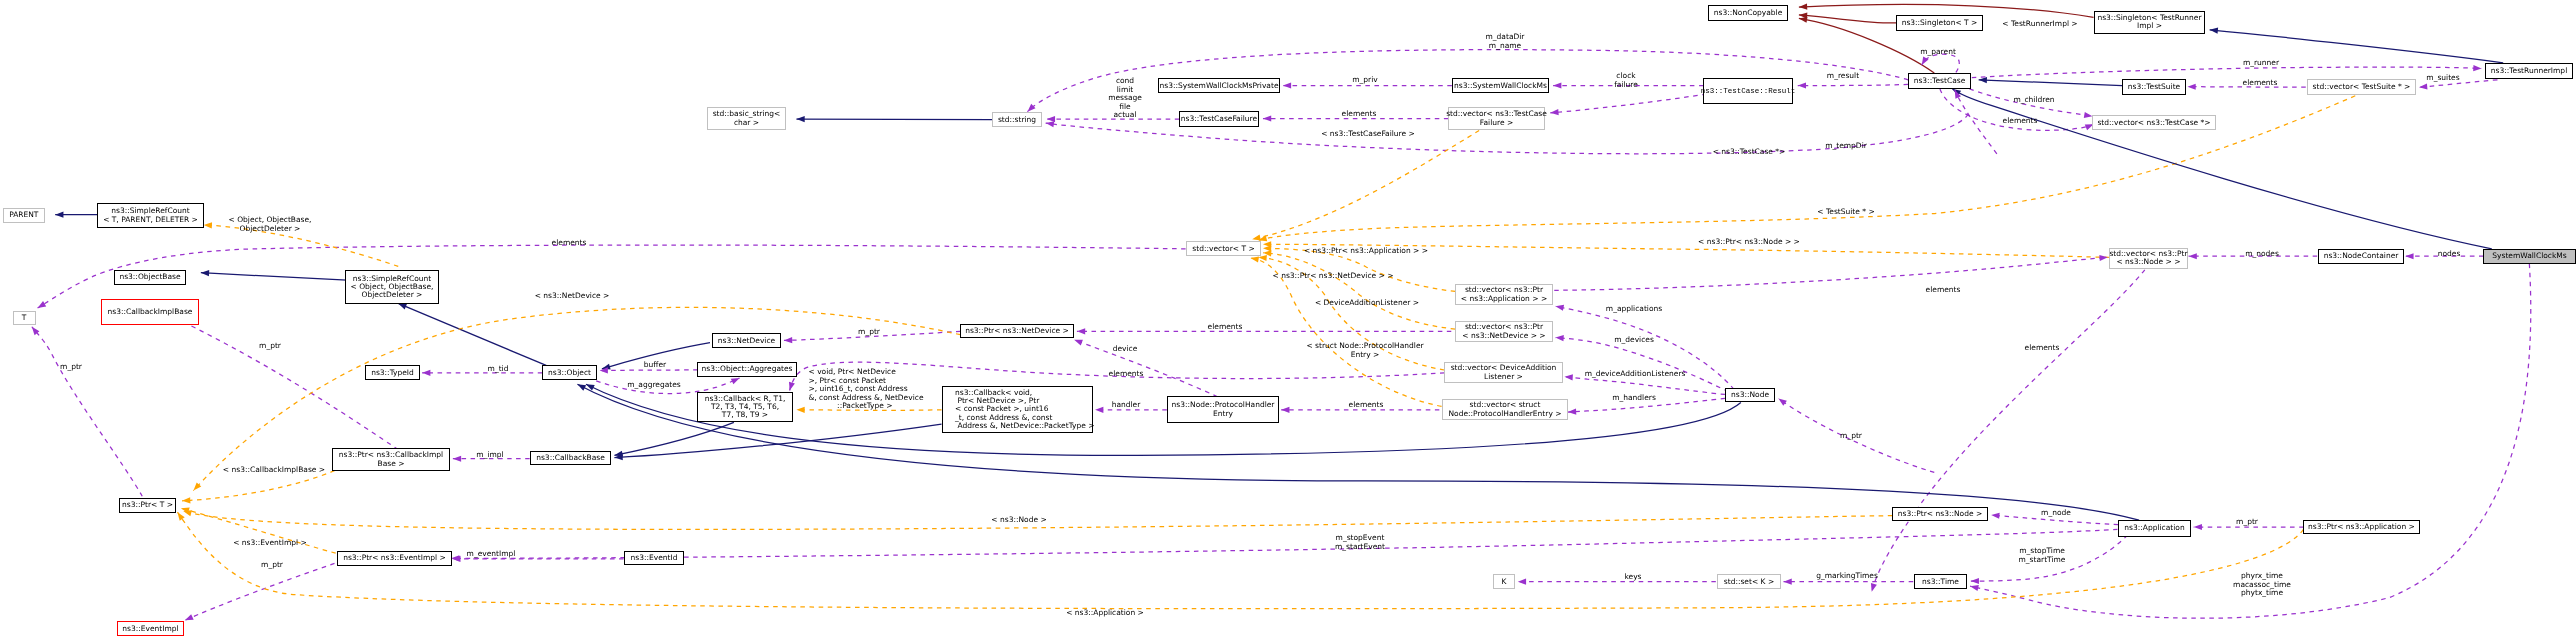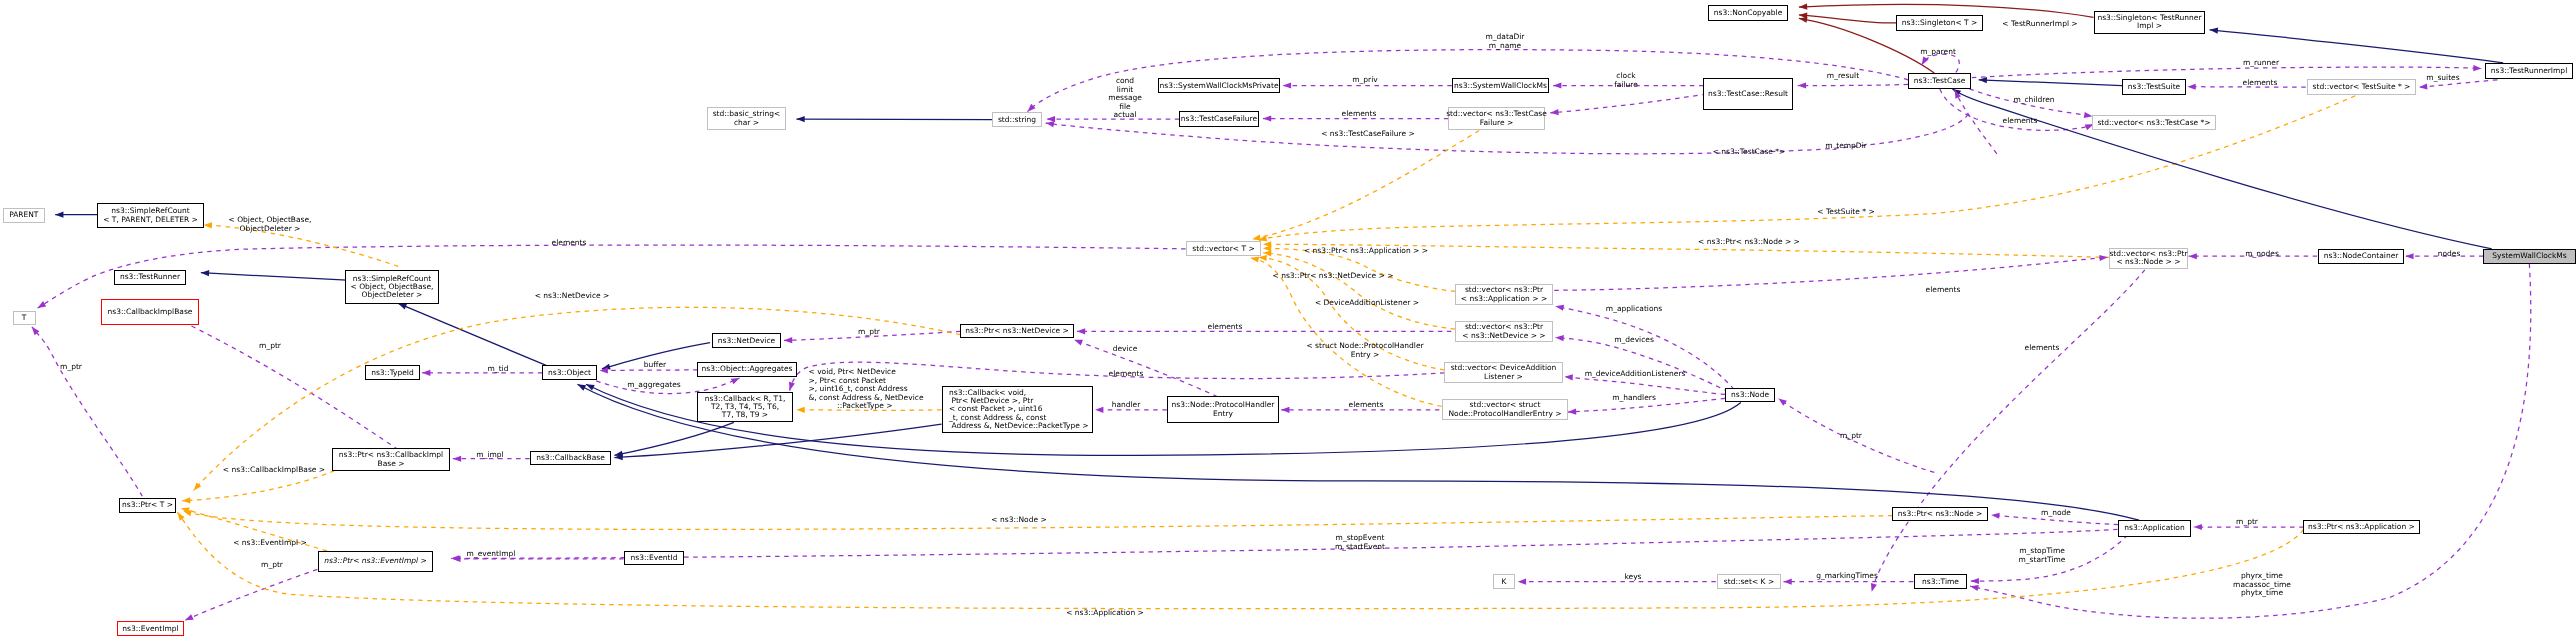--- a/index.html
+++ b/index.html
@@ -325,21 +325,21 @@
     </svg>
   <div id="nodes">
       <div class="nodebox st-grey" style="left: 2.8px; top: 208px; width: 42px; height: 15px;">
         <span class="txt">PARENT</span>
       </div>
       <div class="nodebox st-plain" style="left: 97px; top: 203px; width: 107px; height: 25px;">
         <span class="txt">ns3::SimpleRefCount
 &lt; T, PARENT, DELETER &gt;</span>
       </div>
       <div class="nodebox st-plain" style="left: 114px; top: 270px; width: 72px; height: 15px;">
-        <span class="txt">ns3::TestRunner</span>
+        <span class="txt">ns3::ObjectBase</span>
       </div>
       <div class="nodebox st-red" style="left: 101px; top: 299px; width: 98px; height: 26px;">
         <span class="txt">ns3::CallbackImplBase</span>
       </div>
       <div class="nodebox st-grey" style="left: 12.5px; top: 311px; width: 23px; height: 14.2px;">
         <span class="txt">T</span>
       </div>
       <div class="nodebox st-plain" style="left: 345px; top: 270px; width: 94px; height: 34px;">
         <span class="txt">ns3::SimpleRefCount
 &lt; Object, ObjectBase,
@@ -355,21 +355,21 @@
         <span class="txt">ns3::NetDevice</span>
       </div>
       <div class="nodebox st-plain" style="left: 697px; top: 362px; width: 100px; height: 15px;">
         <span class="txt">ns3::Object::Aggregates</span>
       </div>
       <div class="nodebox st-plain" style="left: 697px; top: 392px; width: 96px; height: 30px;">
         <span class="txt">ns3::Callback&lt; R, T1,
 T2, T3, T4, T5, T6,
 T7, T8, T9 &gt;</span>
       </div>
-      <div class="nodebox st-plain" style="left: 942px; top: 386px; width: 151px; height: 47px; justify-content: flex-start; padding-left: 6px;">
+      <div class="nodebox st-plain" style="left: 942px; top: 386px; width: 151px; height: 47px; justify-content: flex-start; padding-left: 12px;">
         <span class="txt" style="text-align: left;">ns3::Callback&lt; void,
  Ptr&lt; NetDevice &gt;, Ptr
 &lt; const Packet &gt;, uint16
 _t, const Address &amp;, const
  Address &amp;, NetDevice::PacketType &gt;</span>
       </div>
       <div class="nodebox st-grey" style="left: 992px; top: 112px; width: 50px; height: 15.4px;">
         <span class="txt">std::string</span>
       </div>
       <div class="nodebox st-grey" style="left: 707px; top: 107px; width: 79px; height: 23px;">
@@ -382,21 +382,21 @@
       <div class="nodebox st-plain" style="left: 1452px; top: 78px; width: 97px; height: 15.4px;">
         <span class="txt">ns3::SystemWallClockMs</span>
       </div>
       <div class="nodebox st-plain" style="left: 1179px; top: 111px; width: 80px; height: 16px;">
         <span class="txt">ns3::TestCaseFailure</span>
       </div>
       <div class="nodebox st-grey" style="left: 1448px; top: 107px; width: 97px; height: 23px;">
         <span class="txt">std::vector&lt; ns3::TestCase
 Failure &gt;</span>
       </div>
-      <div class="nodebox st-plain" style="left: 1703px; top: 78px; width: 90px; height: 32px;">
+      <div class="nodebox st-plain" style="left: 1703px; top: 78px; width: 90px; height: 26px; font-family: Liberation Mono, monospace;">
         <span class="txt">ns3::TestCase::Result</span>
       </div>
       <div class="nodebox st-grey" style="left: 1186px; top: 241px; width: 75px; height: 15.4px;">
         <span class="txt">std::vector&lt; T &gt;</span>
       </div>
       <div class="nodebox st-plain" style="left: 960px; top: 324px; width: 114px; height: 14.2px;">
         <span class="txt">ns3::Ptr&lt; ns3::NetDevice &gt;</span>
       </div>
       <div class="nodebox st-plain" style="left: 1167px; top: 396px; width: 112px; height: 27px;">
         <span class="txt">ns3::Node::ProtocolHandler
@@ -434,21 +434,21 @@
       <div class="nodebox st-plain" style="left: 119px; top: 498px; width: 57px; height: 15px;">
         <span class="txt">ns3::Ptr&lt; T &gt;</span>
       </div>
       <div class="nodebox st-plain" style="left: 332px; top: 448px; width: 118px; height: 23px;">
         <span class="txt">ns3::Ptr&lt; ns3::CallbackImpl
 Base &gt;</span>
       </div>
       <div class="nodebox st-plain" style="left: 530px; top: 451px; width: 81px; height: 14.2px;">
         <span class="txt">ns3::CallbackBase</span>
       </div>
-      <div class="nodebox st-plain" style="left: 318px; top: 551px; width: 115px; height: 21px; font-style: italic;">
+      <div class="nodebox st-plain" style="left: 337px; top: 551px; width: 115px; height: 15px;">
         <span class="txt">ns3::Ptr&lt; ns3::EventImpl &gt;</span>
       </div>
       <div class="nodebox st-plain" style="left: 624px; top: 551px; width: 60px; height: 14.2px;">
         <span class="txt">ns3::EventId</span>
       </div>
       <div class="nodebox st-red" style="left: 117px; top: 621px; width: 67px; height: 15.4px;">
         <span class="txt">ns3::EventImpl</span>
       </div>
       <div class="nodebox st-plain" style="left: 1892px; top: 507px; width: 96px; height: 14.2px;">
         <span class="txt">ns3::Ptr&lt; ns3::Node &gt;</span>

